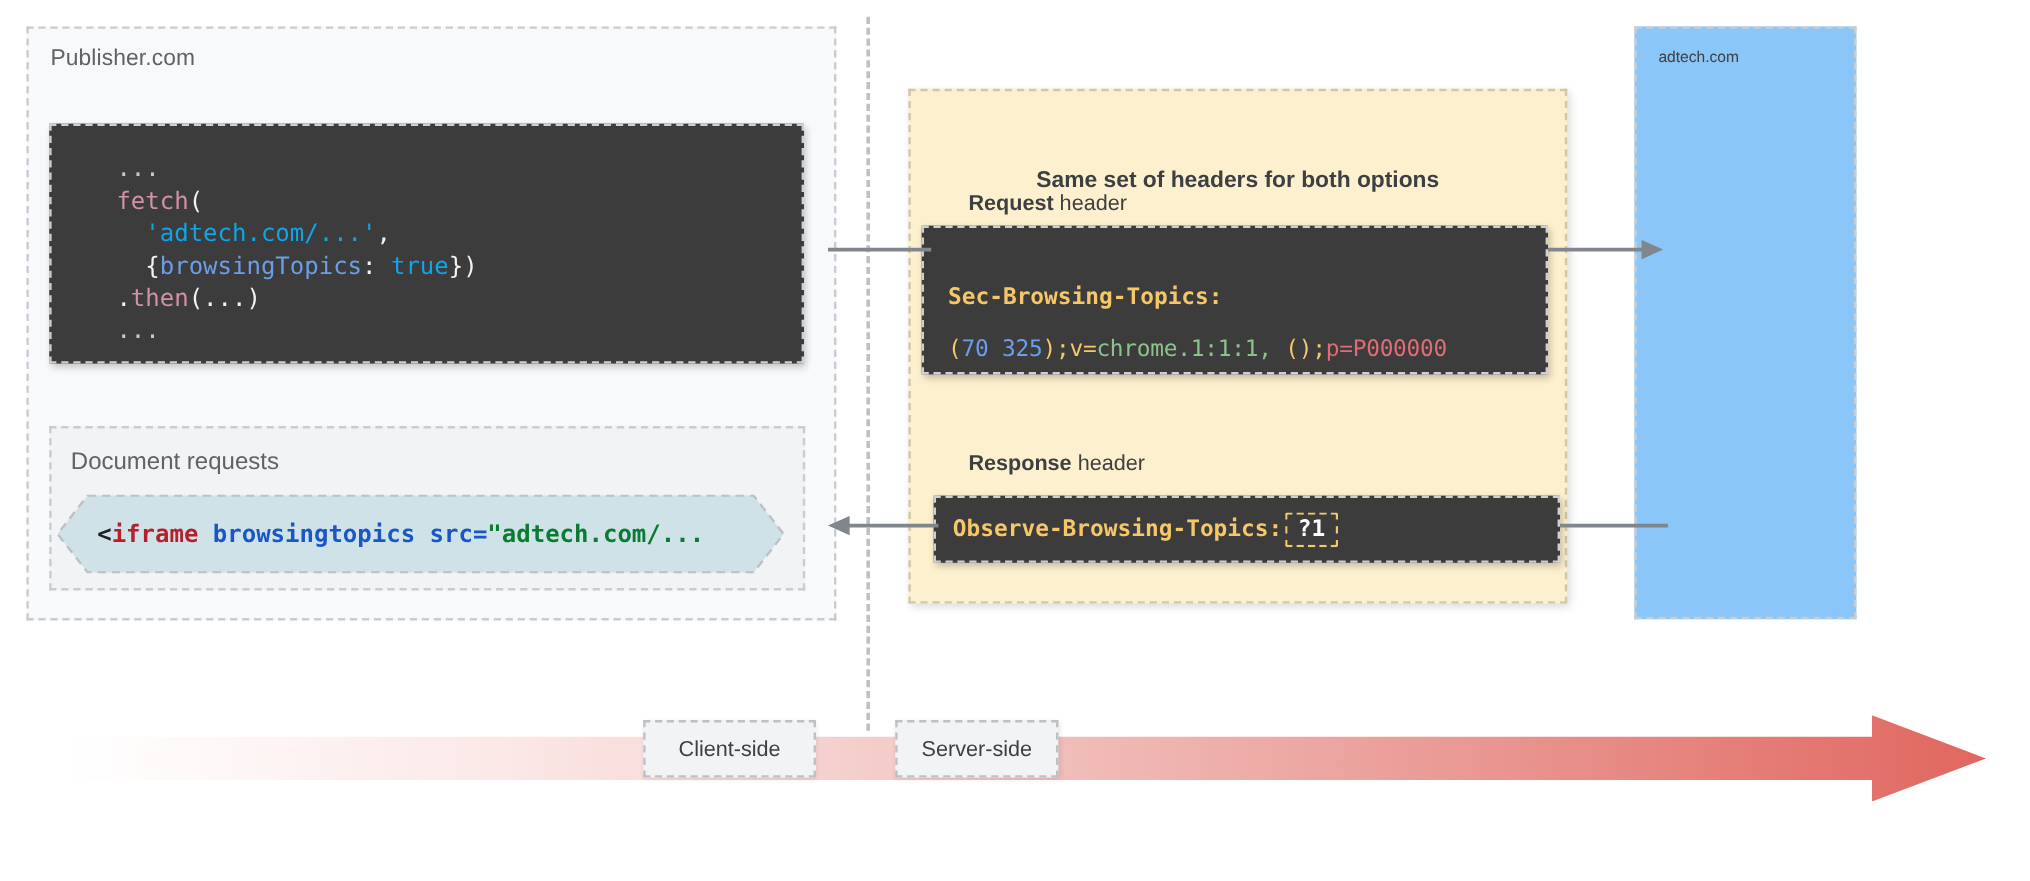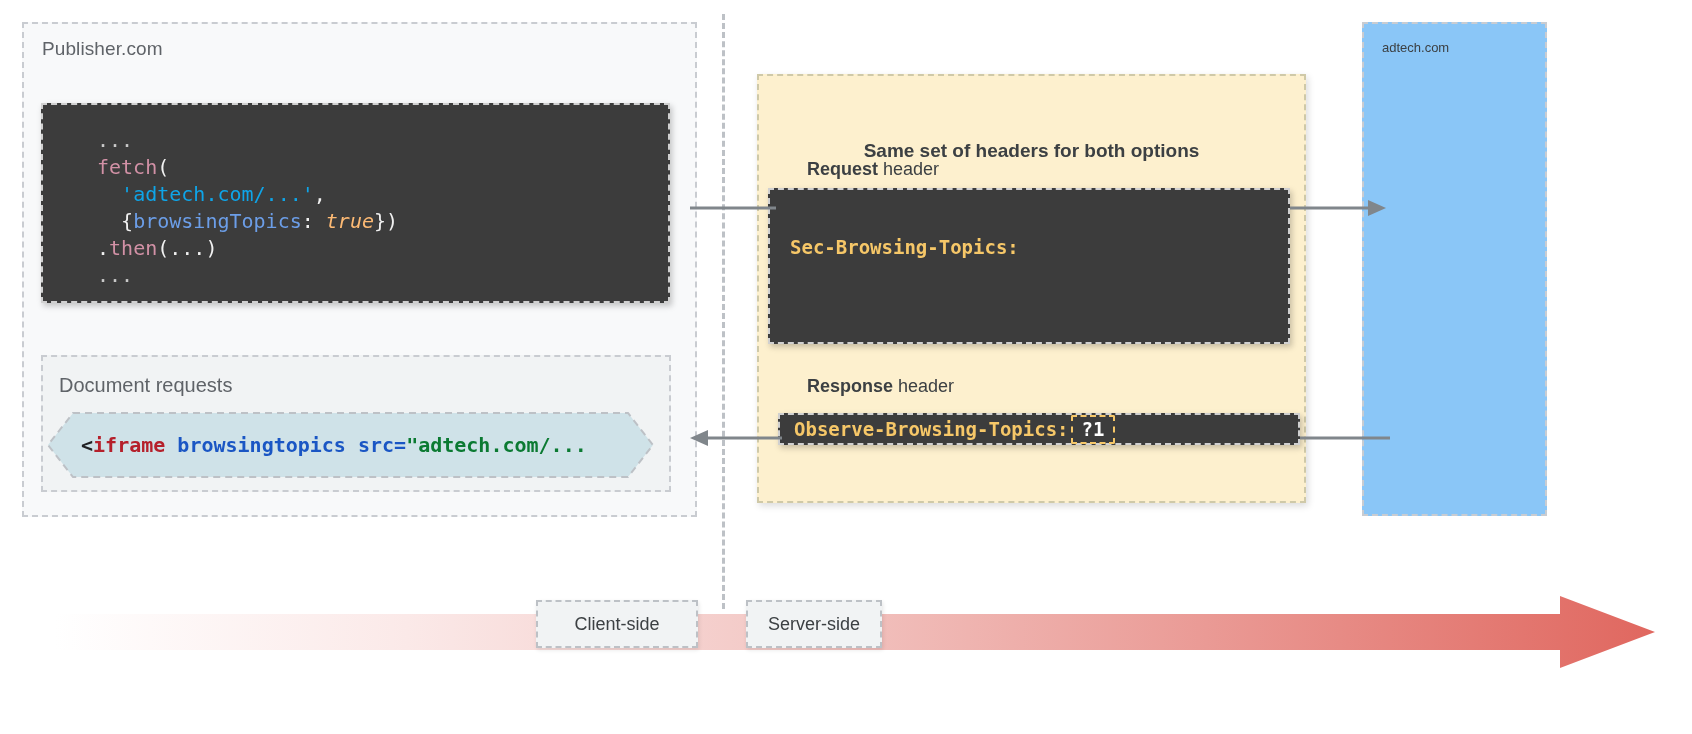--- a/index.html
+++ b/index.html
@@ -27,21 +27,21 @@
     font-family:"DejaVu Sans Mono","Liberation Mono",monospace;
   }
   #fetch-code{
     position:absolute;left:41px;top:103px;width:629px;height:200px;
     padding:22px 0 0 54px;font-size:20px;line-height:27px;color:#f1f1f1;
     white-space:pre;
   }
   .tok-fn{color:#d291a6;}
   .tok-str{color:#0ea5e9;}
   .tok-prop{color:#6c9ee8;}
-  .tok-bool{color:#fdba74;font-style:italic;}
+  .tok-bool{color:#0ea5e9;}
   .tok-punct{color:#f1f1f1;}
   .tok-dots{color:#c9c9c9;}
 
   
   #document-requests-panel{
     position:absolute;left:41px;top:355px;width:630px;height:137px;
     background:#f1f3f4;border:2px dashed #c9ccd1;box-sizing:border-box;
   }
   #document-requests-label{
     position:absolute;left:59px;top:374px;font-size:20px;color:#5f6368;
@@ -77,38 +77,38 @@
     font-size:19px;font-weight:bold;color:#3c4043;margin-top:48px;
   }
   .hdr-label{
     position:absolute;font-size:18px;color:#3c4043;margin-left:28px;
   }
   .hdr-label b{font-weight:bold;}
   #request-header-label{left:779px;top:159px;}
   #response-header-label{left:779px;top:376px;}
 
   #request-code{
-    position:absolute;left:768px;top:188px;width:522px;height:156px;
+    position:absolute;left:768px;top:188px;width:522px;height:124px;
     font-family:"DejaVu Sans Mono","Liberation Mono",monospace;
     font-size:19px;color:#f1f1f1;
   }
   #request-header-name{
     position:absolute;left:20px;top:46px;color:#f6c768;font-weight:bold;
     white-space:pre;
   }
   #request-header-value{
     position:absolute;left:20px;top:90px;white-space:pre;letter-spacing:-0.2px;
   }
   .v-yellow{color:#f6c768;}
   .v-blue{color:#6c9ee8;}
   .v-green{color:#8bc48a;}
   .v-red{color:#e06c75;}
 
   #response-code{
-    position:absolute;left:778px;top:413px;width:522px;height:32px;
+    position:absolute;left:778px;top:413px;width:522px;height:56px;
     display:flex;align-items:center;
     font-family:"DejaVu Sans Mono","Liberation Mono",monospace;
     font-size:19px;font-weight:bold;
   }
   #response-header-name{margin-left:14px;color:#f6c768;white-space:pre;}
   #observe-value-box{
     margin-left:2px;border:2px dashed #f6c768;border-radius:2px;
     padding:1px 9px 2px 9px;color:#ffffff;font-weight:bold;
   }
 
@@ -124,21 +124,21 @@
   
   .connector{position:absolute;}
 
   
   #timeline-arrow{position:absolute;left:55px;top:596px;width:1600px;height:72px;}
   .side-chip{
     position:absolute;height:48px;background:#f1f3f4;border:2px dashed #bdc1c6;
     box-sizing:border-box;display:flex;align-items:center;justify-content:center;
     font-size:18px;color:#3c4043;box-shadow:1px 2px 4px rgba(0,0,0,.10);
   }
-  #client-side-chip{left:536px;top:600px;width:162px;}
+  #client-side-chip{left:536px;top:600px;width:144px;}
   #server-side-chip{left:746px;top:600px;width:136px;}
 </style>
 </head>
 <body>
 
 <div class="stage">
 
   <div id="publisher-panel"></div>
   <div id="publisher-label">Publisher.com</div>
 
@@ -161,20 +161,21 @@
 
   <div id="client-server-divider"></div>
 
   <div id="headers-panel"></div>
   <div id="headers-title">Same set of headers for both options</div>
 
   <div class="hdr-label" id="request-header-label"><b>Request</b><span> header</span></div>
 
   <div id="request-code" class="codeblock">
     <div id="request-header-name">Sec-Browsing-Topics:</div>
+    <div id="request-header-value"><span class="v-yellow">(</span><span class="v-blue">70 325</span><span class="v-yellow">)</span><span class="v-yellow">;v=</span><span class="v-green">chrome.1:1:1,</span><span class="v-yellow"> ()</span><span class="v-yellow">;</span><span class="v-red">p=P000000</span></div>
   </div>
 
   <div class="hdr-label" id="response-header-label"><b>Response</b><span> header</span></div>
 
   <div id="response-code" class="codeblock">
     <span id="response-header-name">Observe-Browsing-Topics:</span>
     <span id="observe-value-box">?1</span>
   </div>
 
   <div id="adtech-panel"></div>

